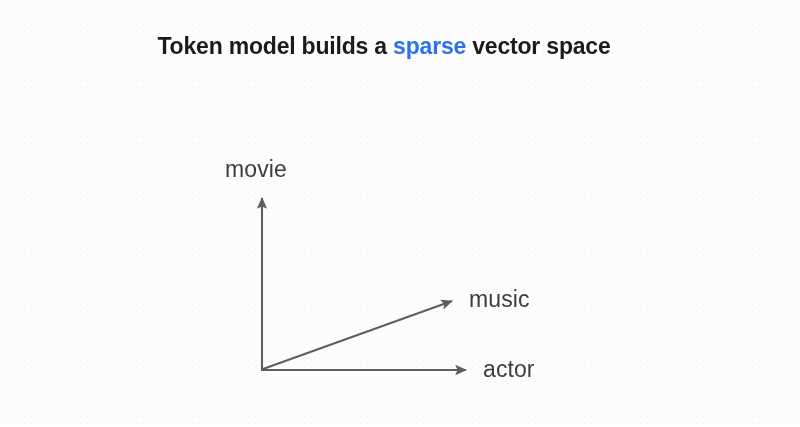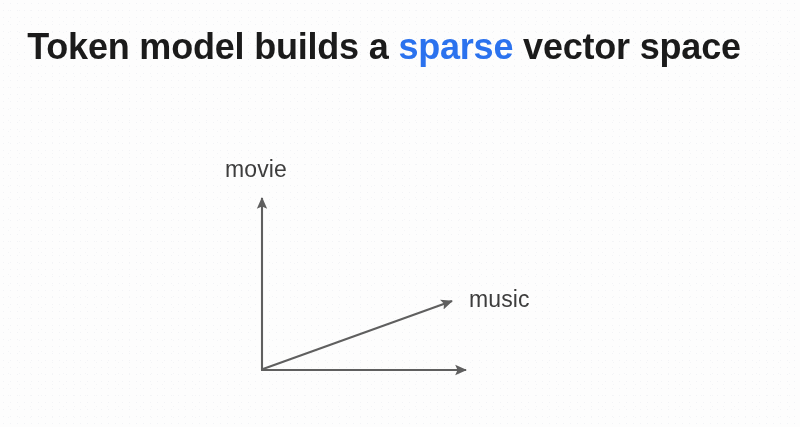--- a/index.html
+++ b/index.html
@@ -34,21 +34,21 @@
     background-position: 0 0, 3px 5px;
   }
 
   
   #title {
     position: absolute;
     left: 0;
     top: 26px;
     width: 768px;
     text-align: center;
-    font-size: 36px;
+    font-size: 23px;
     font-weight: bold;
     line-height: 41px;
     letter-spacing: -0.2px;
     color: #1b1b1b;
     white-space: nowrap;
   }
   #title .accent { color: #2b72ee; }
   #title .line { display: block; }
 
   
@@ -91,14 +91,15 @@
 
     <line x1="262" y1="370" x2="262" y2="198" stroke="#5f5f5f" stroke-width="2.1" marker-end="url(#arrowhead)"></line>
 
     <line x1="261" y1="370" x2="466" y2="370" stroke="#5f5f5f" stroke-width="2.1" marker-end="url(#arrowhead)"></line>
 
     <line x1="263" y1="369" x2="452" y2="301" stroke="#5f5f5f" stroke-width="2.1" marker-end="url(#arrowhead)"></line>
   </svg>
 
   <div class="axis-label" id="label-music">music</div>
   <div class="axis-label" id="label-movie">movie</div>
+  <div class="axis-label" id="label-actor">actor</div>
 
 </div>
 
 </body></html>

